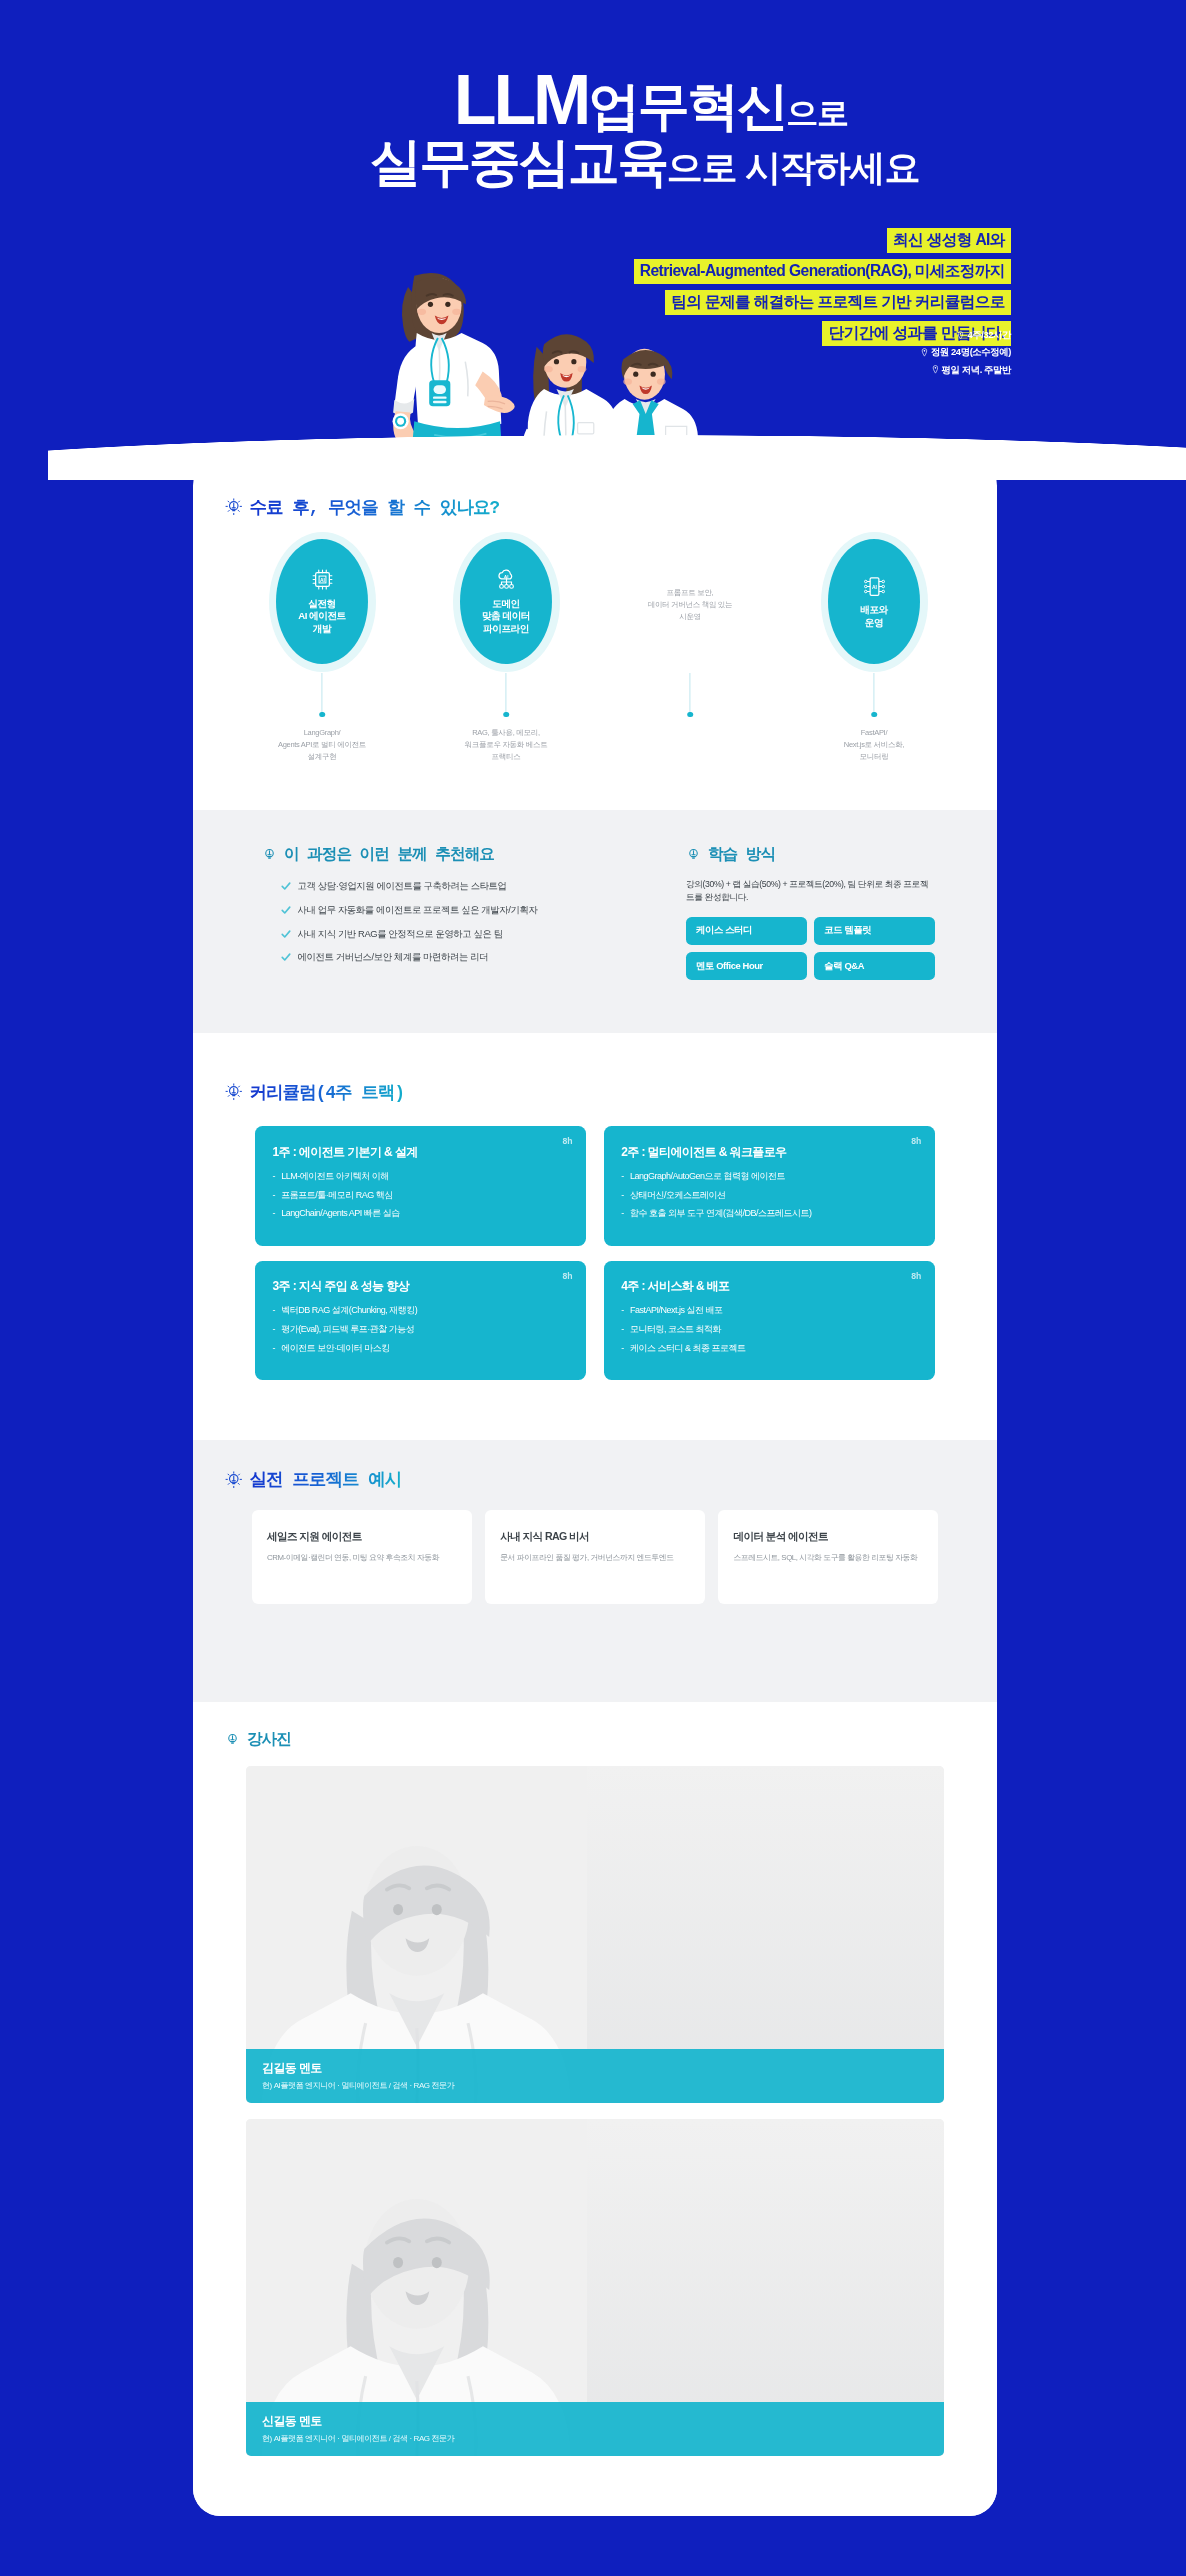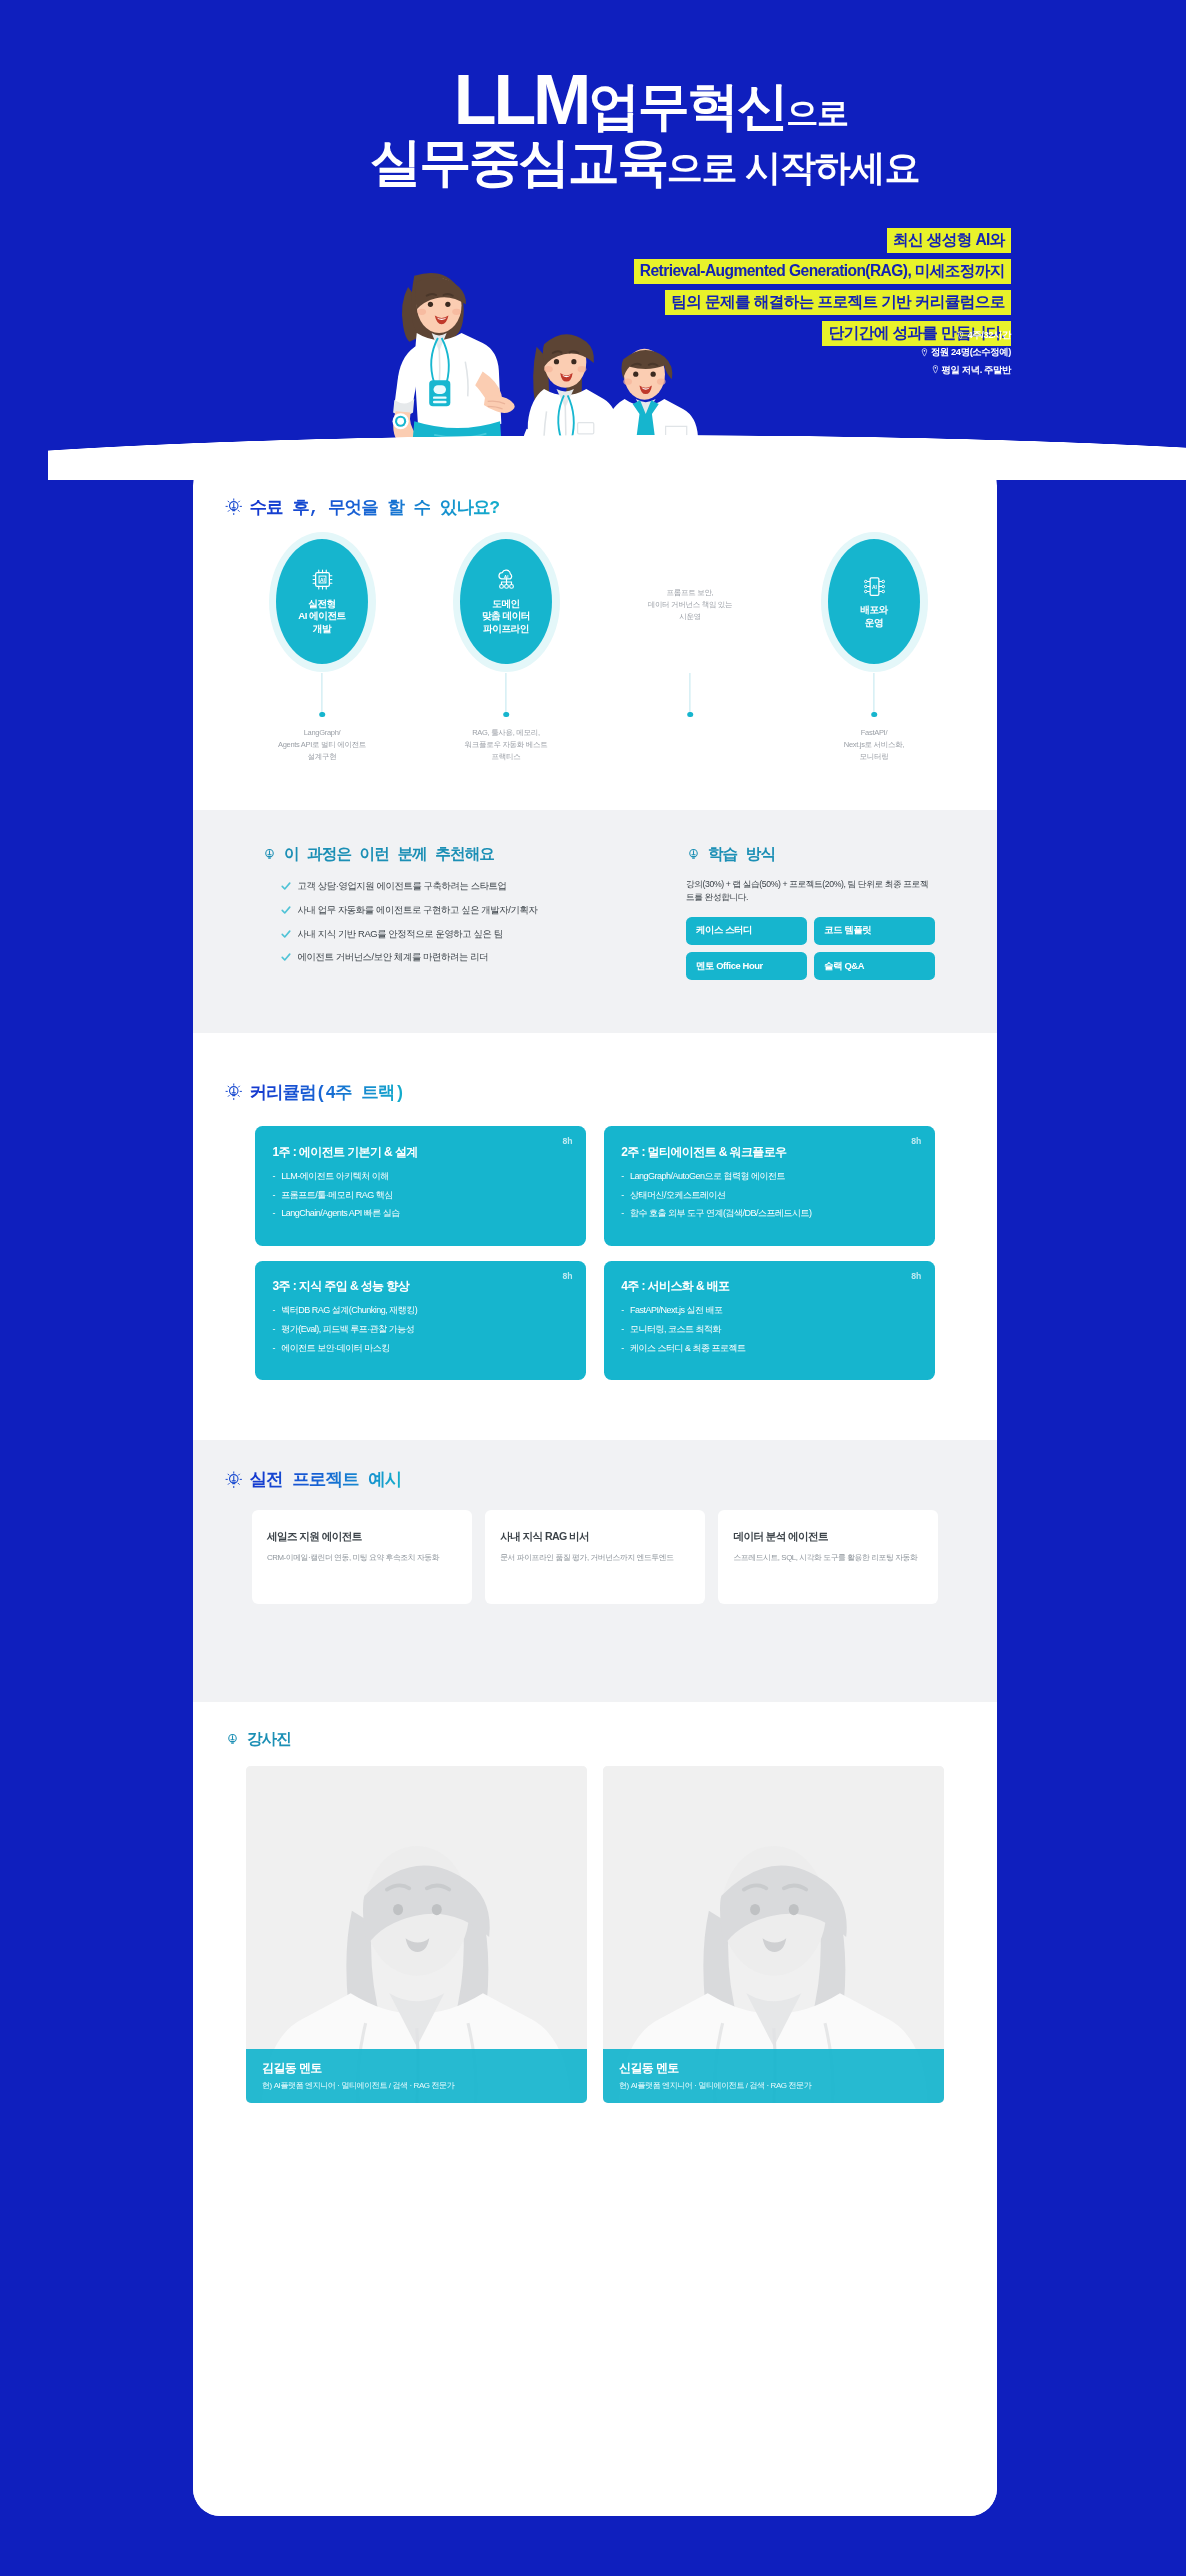--- a/index.html
+++ b/index.html
@@ -121,21 +121,21 @@
   .b4 { position:absolute; left:0; top:982px; width:804px; height:262px; background:#F1F2F4; }
   .b4 .sec-h { margin-left:32px; margin-top:27.4px; }
   .proj-grid { margin:18.7px auto 0; width:686px; display:grid; grid-template-columns:repeat(3,1fr); gap:13.7px; }
   .proj { background:#fff; border-radius:6.2px; padding:20px 15px 22.4px; min-height:94px; }
   .proj .t { font-size:10.6px; font-weight:800; color:#3C4349; letter-spacing:-0.6px; margin-bottom:7.5px; }
   .proj .d { font-size:7.8px; color:#8D949B; line-height:1.65; letter-spacing:-0.4px; }
 
   
   .b5 { position:absolute; left:0; top:1244px; width:804px; height:814px; background:#fff; }
   .b5 .sec-h { margin-left:32px; margin-top:27.4px; }
-  .mentors { margin:16px auto 0; width:698px; display:grid; grid-template-columns:1fr 1fr; gap:16px; }
+  .mentors { margin:16px auto 0; width:698px; display:grid; grid-template-columns:1fr; gap:16px; }
   .mentor { border-radius:5px; overflow:hidden; background:#EFEFEF; position:relative; height:337px; }
   .photo { position:absolute; inset:0; background:linear-gradient(180deg,#F1F1F1 0%,#E6E7E8 100%); overflow:hidden; }
   .mname { position:absolute; left:0; right:0; bottom:0; background:rgba(22,181,206,.93); padding:11.2px 16px 12.5px; }
   .mname .n { font-size:12px; font-weight:800; color:#fff; letter-spacing:-0.6px; }
   .mname .r { margin-top:3.1px; font-size:8px; color:#EAFBFE; letter-spacing:-0.4px; }
 </style>
 </head>
 <body>
 
 <section class="hero">
@@ -365,21 +365,21 @@
         <div class="chk-row">
           <svg class="chk" viewBox="0 0 16 16">
               <path d="M2 8.6l4 4.2L14 3.4" stroke="#4FC3D6" stroke-width="2.6" fill="none" stroke-linecap="round" stroke-linejoin="round"></path>
             </svg>
           <span>고객 상담·영업지원 에이전트를 구축하려는 스타트업</span>
         </div>
         <div class="chk-row">
           <svg class="chk" viewBox="0 0 16 16">
               <path d="M2 8.6l4 4.2L14 3.4" stroke="#4FC3D6" stroke-width="2.6" fill="none" stroke-linecap="round" stroke-linejoin="round"></path>
             </svg>
-          <span>사내 업무 자동화를 에이전트로 구현하고 싶은 개발자/기획자</span>
+          <span>사내 업무 자동화를 에이전트로 프로젝트 싶은 개발자/기획자</span>
         </div>
         <div class="chk-row">
           <svg class="chk" viewBox="0 0 16 16">
               <path d="M2 8.6l4 4.2L14 3.4" stroke="#4FC3D6" stroke-width="2.6" fill="none" stroke-linecap="round" stroke-linejoin="round"></path>
             </svg>
           <span>사내 지식 기반 RAG를 안정적으로 운영하고 싶은 팀</span>
         </div>
         <div class="chk-row">
           <svg class="chk" viewBox="0 0 16 16">
               <path d="M2 8.6l4 4.2L14 3.4" stroke="#4FC3D6" stroke-width="2.6" fill="none" stroke-linecap="round" stroke-linejoin="round"></path>

